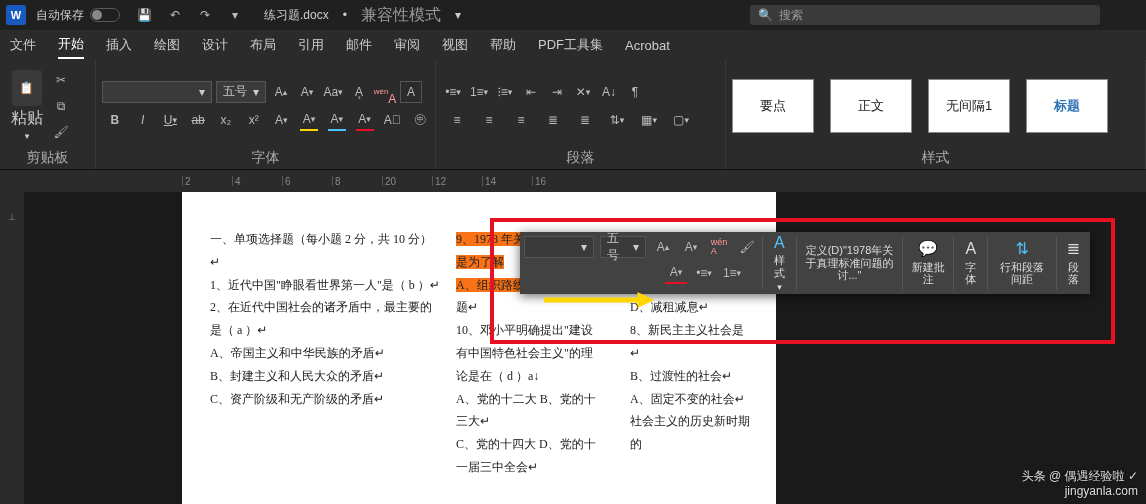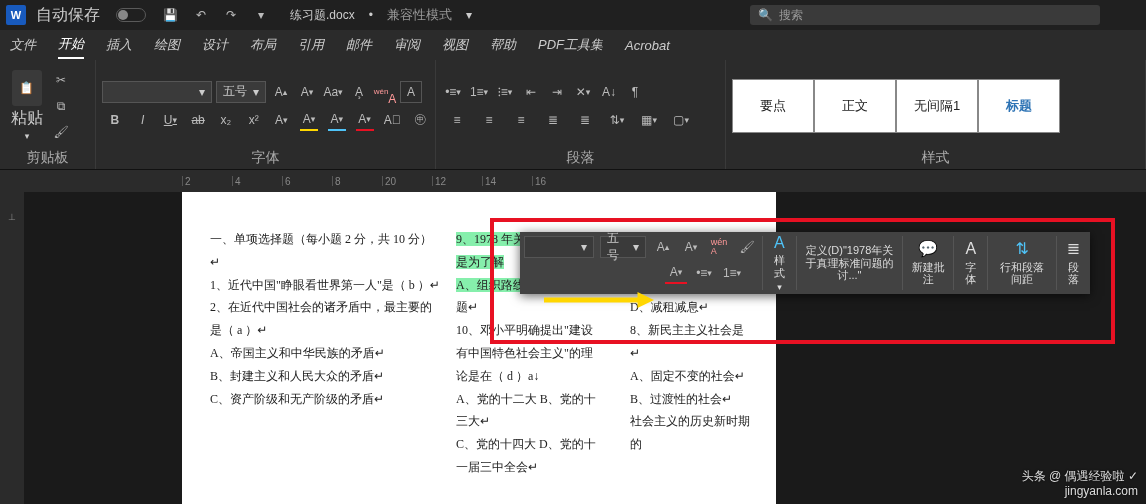--- a/index.html
+++ b/index.html
@@ -2,32 +2,32 @@
 <html><head>
 <meta charset="utf-8">
 <style>
   * { box-sizing: border-box; margin: 0; padding: 0; }
   body { font-family: "Microsoft YaHei", "Segoe UI", sans-serif; background: #1e1e1e; color: #ccc; font-size: 12px; overflow: hidden; }
   .app { width: 1146px; height: 504px; background: #2b2b2b; display: flex; flex-direction: column; position: relative; }
   
   
   .titlebar { height: 30px; background: #202020; display: flex; align-items: center; padding: 0 6px; gap: 10px; }
   .word-logo { width: 20px; height: 20px; background: #185abd; color: #fff; font-weight: bold; display: flex; align-items: center; justify-content: center; border-radius: 2px; font-size: 11px; }
-  .autosave { display: flex; align-items: center; gap: 16px; font-size: 16px; }
+  .autosave { display: flex; align-items: center; gap: 6px; font-size: 12px; }
   .toggle { width: 30px; height: 14px; border: 1px solid #5a5a5a; border-radius: 7px; position: relative; }
   .toggle::after { content: ""; width: 10px; height: 10px; background: #888; border-radius: 50%; position: absolute; left: 1px; top: 1px; }
   .qat { display: flex; gap: 12px; margin-left: 6px; }
   .qat-icon { width: 18px; height: 18px; display: flex; align-items: center; justify-content: center; color: #bbb; cursor: pointer; }
   .docname { margin-left: 10px; font-size: 12px; }
-  .compat { color: #999; font-size: 13px; }
+  .compat { color: #999; font-size: 16px; }
   .searchbar { margin-left: auto; margin-right: 40px; width: 350px; height: 20px; background: #3a3a3a; border-radius: 3px; display: flex; align-items: center; padding: 0 8px; gap: 6px; color: #999; }
   
   
   .tabs { height: 30px; background: #2b2b2b; display: flex; align-items: center; padding: 0 10px; gap: 22px; font-size: 13px; }
-  .tab { color: #ccc; cursor: pointer; padding: 4px 0; font-style: italic; }
+  .tab { color: #ccc; cursor: pointer; padding: 4px 0; }
   .tab.active { color: #fff; border-bottom: 2px solid #fff; }
   
   
   .ribbon { height: 110px; background: #2b2b2b; border-bottom: 1px solid #111; display: flex; }
   .group { border-right: 1px solid #3a3a3a; display: flex; flex-direction: column; padding: 4px 6px 2px 6px; }
   .group-body { flex: 1; display: flex; align-items: center; gap: 4px; }
   .group-label { text-align: center; font-size: 14px; color: #aaa; padding-top: 2px; }
   .clip { display: flex; gap: 2px; }
   .paste-big { width: 42px; display: flex; flex-direction: column; align-items: center; gap: 2px; }
   .paste-btn { width: 30px; height: 36px; background: #3a3a3a; border-radius: 3px; display:flex; align-items:center; justify-content:center;}
@@ -42,21 +42,21 @@
   .dd.fontname { width: 110px; }
   .dd.fontsize { width: 50px; }
   .sq { width: 22px; height: 22px; display: flex; align-items: center; justify-content: center; color: #bbb; cursor: pointer; }
   .sq.boxed { border: 1px solid #555; }
   .under-r { border-bottom: 2px solid #e81123; }
   .under-y { border-bottom: 2px solid #ffd700; }
   .under-b { border-bottom: 2px solid #4fc3f7; }
   
   .para-group { width: 290px; }
   .style-group { flex: 1; }
-  .style-row { display: flex; gap: 0; align-items: center; height: 60px; }
+  .style-row { display: flex; gap: 16px; align-items: center; height: 60px; }
   .style-item { width: 82px; height: 54px; background: #fff; color: #222; display: flex; align-items: center; justify-content: center; font-size: 13px; border: 1px solid #888; cursor: pointer; }
   .style-item.hd { font-weight: bold; color: #2e74b5; }
   
   
   .ruler { height: 22px; background: #2b2b2b; position: relative; color: #888; font-size: 10px; }
   .ruler .ticks { position: absolute; left: 182px; right: 0; top: 0; height: 100%; display: flex; }
   .ruler .tick { width: 50px; border-left: 1px solid #555; height: 10px; margin-top: 6px; padding-left: 2px; }
   
   
   .docarea { flex: 1; background: #1a1a1a; position: relative; overflow: hidden; }
@@ -70,21 +70,21 @@
   
   
   .minitool { position: absolute; left: 520px; top: 40px; width: 570px; height: 62px; background: #424242; z-index: 5; display: flex; box-shadow: 0 2px 10px rgba(0,0,0,.6); }
   .mt-left { flex: 1; display: flex; flex-direction: column; padding: 4px 4px; gap: 4px; }
   .mt-row { display: flex; gap: 6px; align-items: center; }
   .mt-arrow { position: absolute; left: 20px; top: 30px; width: 110px; height: 16px; z-index: 6; background: linear-gradient(to right, #ffd600, #ffd600); clip-path: polygon(0 35%, 85% 35%, 85% 0, 100% 50%, 85% 100%, 85% 65%, 0 65%); }
   .mt-sep { width: 1px; background: #555; margin: 4px 0; }
   .mt-grp { display: flex; flex-direction: column; align-items: center; justify-content: center; padding: 2px 8px; color: #ddd; font-size: 11px; gap: 2px; cursor: pointer; text-align: center; line-height: 1.15;}
   .mt-grp .ico { font-size: 16px; }
   
-  .hl { background: #86efac; }
+  .hl { background: #f97316; }
   
   .watermark { position: absolute; right: 8px; bottom: 6px; color: rgba(255,255,255,.85); font-size: 12px; z-index: 10; text-shadow: 0 0 2px #000; text-align: right; line-height: 1.2;}
   .sd { font-size: 9px; vertical-align: bottom;}
 </style>
 </head>
 <body>
 
 <div class="app">
 
   <div class="titlebar">
@@ -260,22 +260,22 @@
               <div>C、党的十四大    D、党的十一届三中全会↵</div>
             </div>
         </div>
       </div>
       <div class="page page3" id="col4">
           <div>A级土地</div>
           <div>B、消灭富农</div>
           <div>D、独余财产</div>
           <div>D、减租减息↵</div>
           <div>8、新民主主义社会是↵</div>
+          <div>B、过渡性的社会↵</div>
           <div>A、固定不变的社会↵</div>
-          <div>B、过渡性的社会↵</div>
           <div>社会主义的历史新时期的</div>
         </div>
     </div>
 
     <div class="redbox"></div>
 
     <div class="minitool">
       <div class="mt-left">
         <div class="mt-row">
           <div class="dd" style="width:70px">

